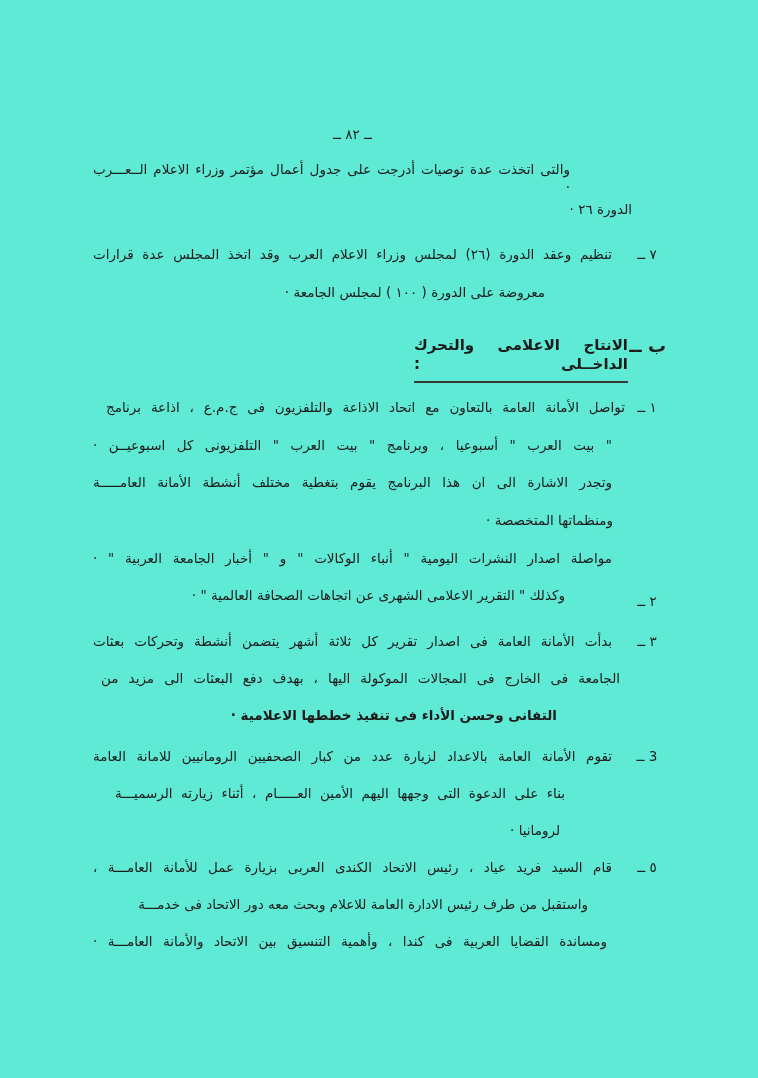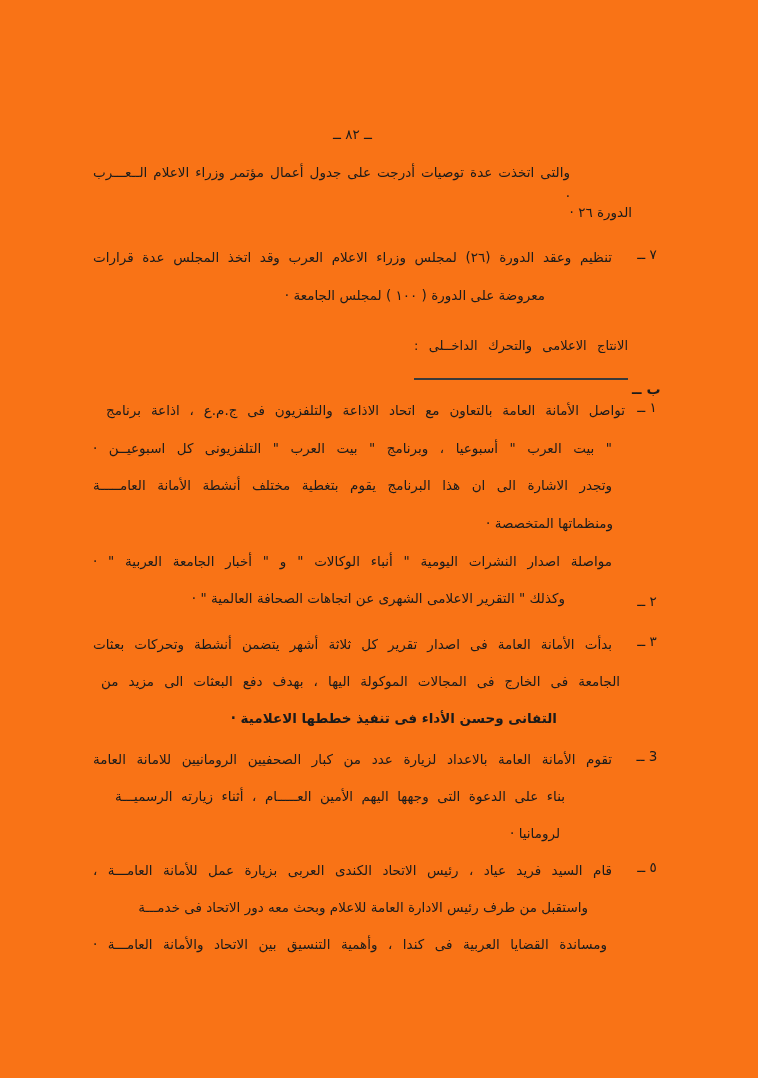--- a/index.html
+++ b/index.html
@@ -4,29 +4,29 @@
 <style>
   html,body{margin:0;padding:0;}
   body{
     width:758px;height:1078px;
     background:#e9e9e7;
     font-family:"DejaVu Sans", sans-serif;
   }
   .page{
     position:relative;
     width:758px;height:1078px;
-    background:#f97316;
+    background:#5eead4;
     color:#1b1b1b;
     overflow:hidden;
     direction:rtl;
   }
   .ln{
     position:absolute;
     font-size:13.5px;
-    line-height:24px;
+    line-height:18px;
     height:19px;
     letter-spacing:0;
     color:#1b1b1b;
   }
   
   .j{
     text-align:justify;
     text-align-last:justify;
     word-spacing:1px;
   }
@@ -46,29 +46,29 @@
     position:absolute;
     left:628px;width:38px;
     font-size:13.5px;line-height:19px;height:19px;
     text-align:center;
     white-space:nowrap;
     direction:rtl;
   }
   .section-label{
     position:absolute;
     top:336px;left:632px;width:34px;
-    font-size:14px;font-weight:bold;line-height:19px;
-    text-align:left;white-space:nowrap;margin-top:44px;
+    font-size:18px;font-weight:bold;line-height:19px;
+    text-align:left;white-space:nowrap;
   }
   .section-title{
     position:absolute;
     top:336px;right:130px;width:214px;
-    font-size:13px;font-weight:normal;line-height:19px;
+    font-size:15px;font-weight:bold;line-height:19px;
     text-align:justify;text-align-last:justify;
-    padding-bottom:23px;
+    padding-bottom:7px;
     border-bottom:2px solid #3a3a3a;
   }
 </style>
 </head>
 <body>
 
 <div class="page">
 
   <div class="pagenum">ــ ٨٢ ــ</div>
 

